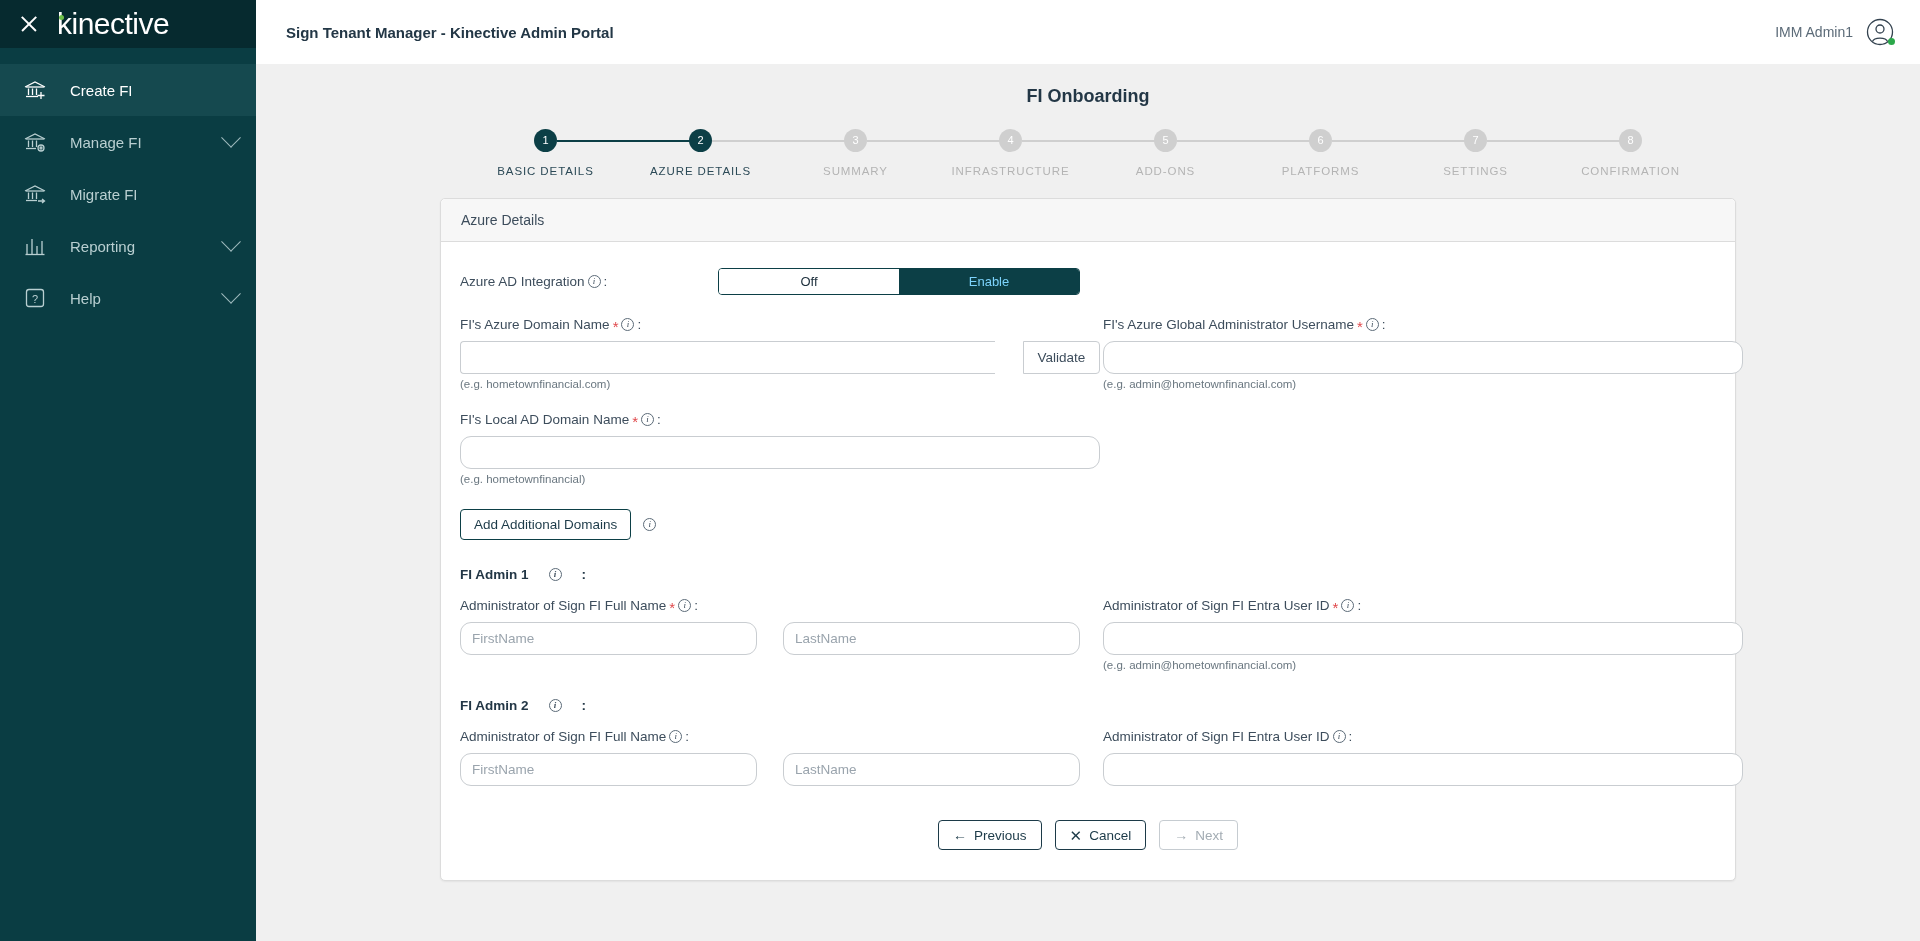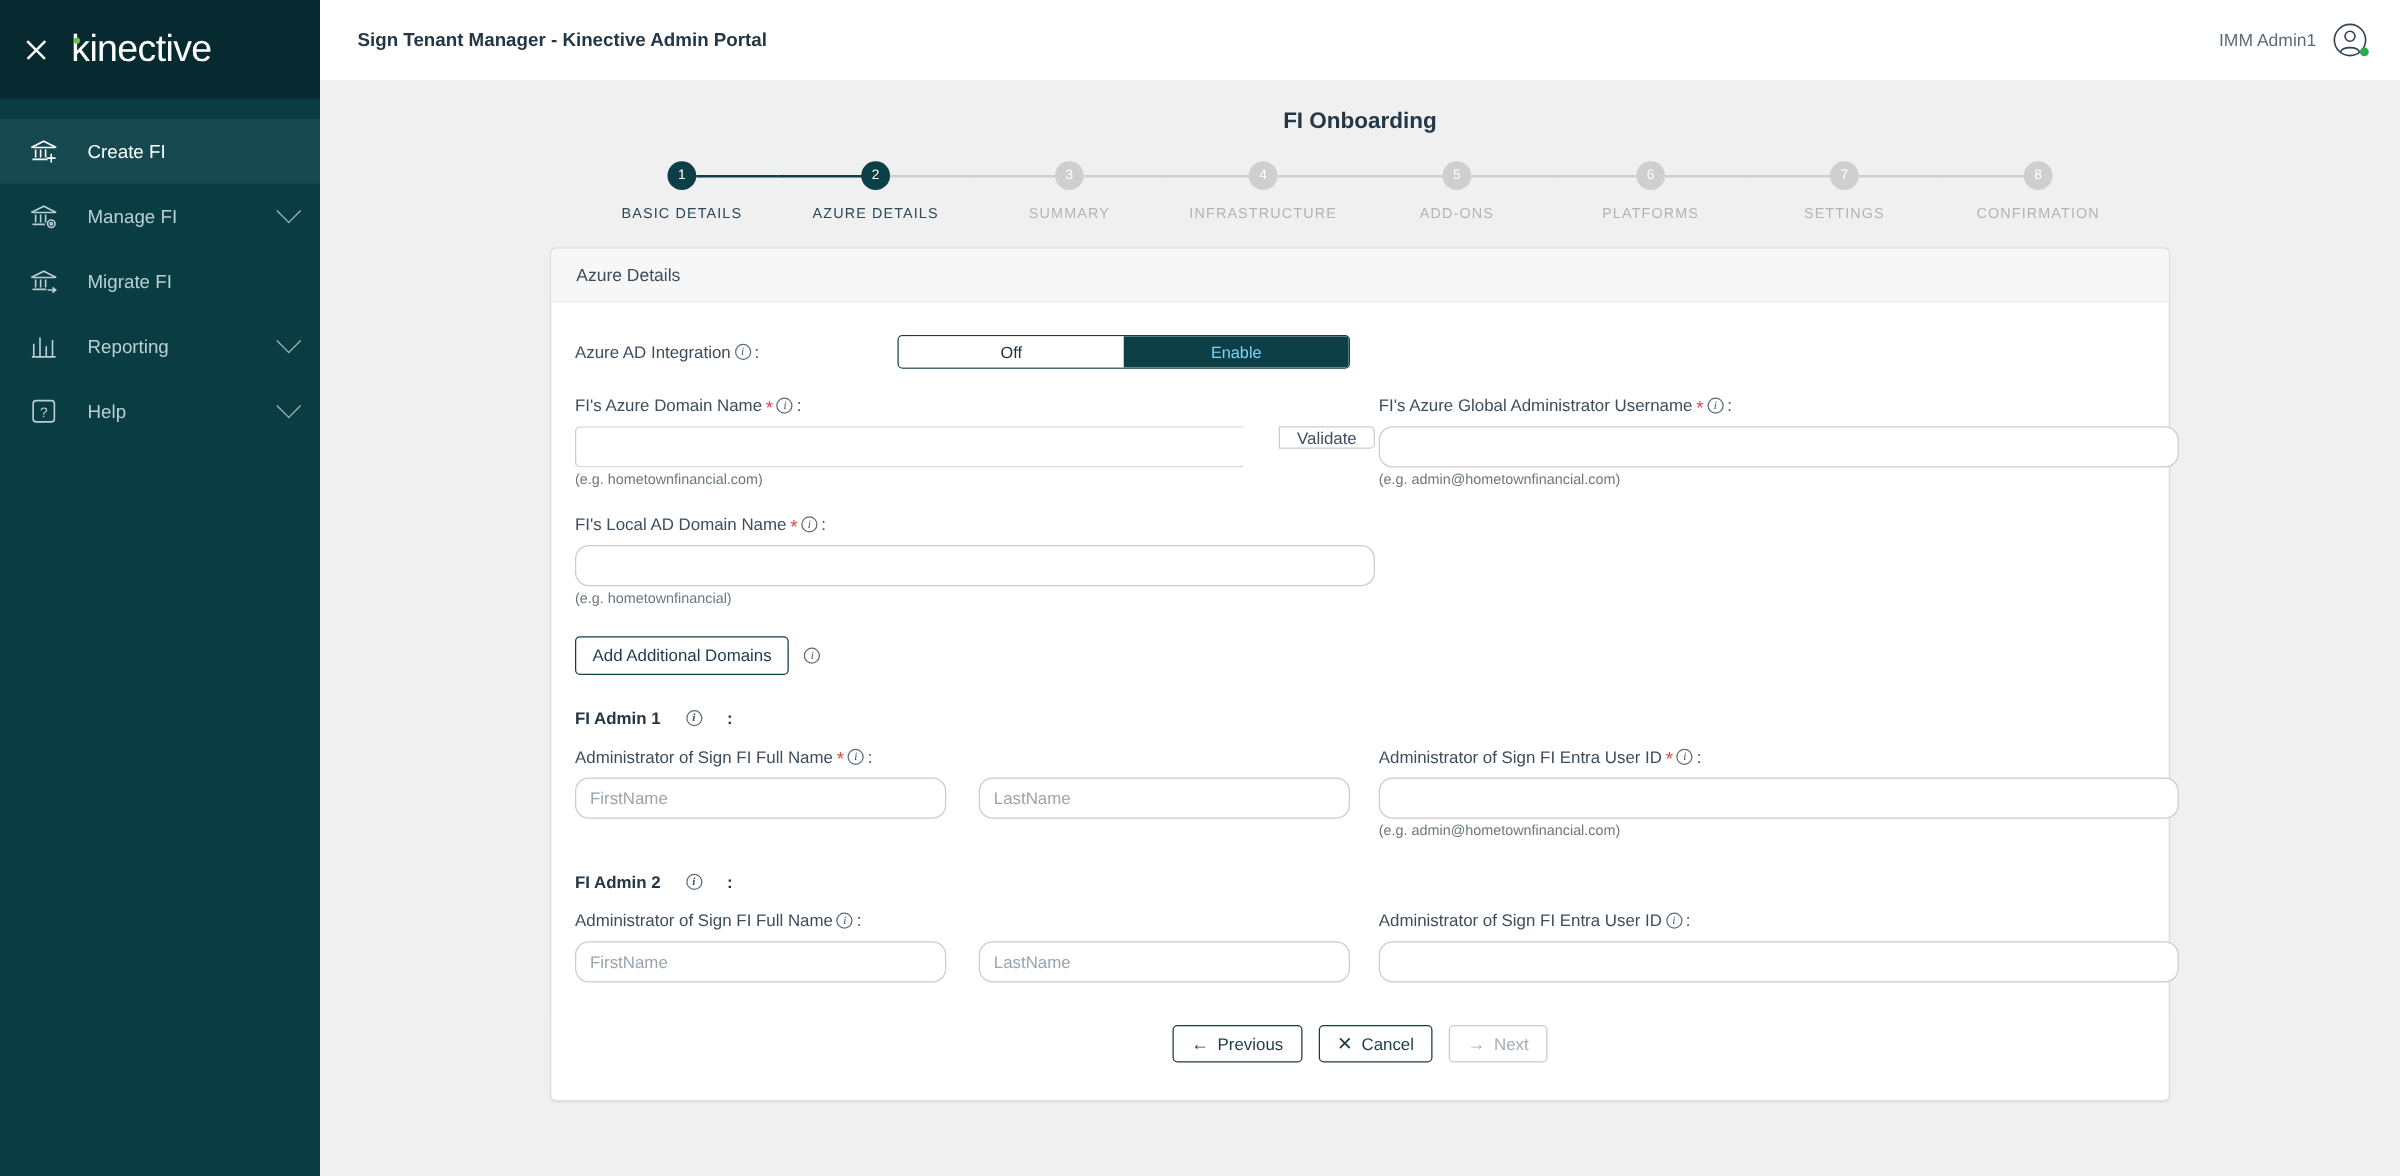--- a/index.html
+++ b/index.html
@@ -13,21 +13,21 @@
   .app { display: flex; width: 1920px; height: 941px; }
 
   
   .sidebar {
     width: 256px; height: 941px;
     background: #0a3d43;
     flex: 0 0 256px;
     display: flex; flex-direction: column;
   }
   .sidebar-head {
-    height: 79px; background: #062a2f;
+    height: 48px; background: #062a2f;
     display: flex; align-items: center; gap: 16px;
     padding-left: 18px;
   }
   .close-x {
     width: 22px; height: 22px; position: relative; cursor: pointer;
     flex: 0 0 22px;
   }
   .close-x::before, .close-x::after {
     content: ""; position: absolute; left: 1px; top: 10px;
     width: 20px; height: 1.6px; background: #ffffff;
@@ -167,21 +167,21 @@
     background: #ffffff; font-size: 13.5px; color: #3d4d5c;
     padding: 0 11px; outline: none;
     font-family: "Liberation Sans", sans-serif;
   }
   .inp::placeholder { color: #9aa4ad; }
   .hint { margin-top: 4px; font-size: 11.5px; color: #6a7780; }
 
   .inp-group { display: flex; margin-top: 9px; }
   .inp-group .inp { margin-top: 0; border-radius: 4px 0 0 4px; border-right: none; }
   .validate-btn {
-    width: 77px; flex: 0 0 77px; height: 18px;
+    width: 77px; flex: 0 0 77px; height: 33px;
     border: 1px solid #c9cdd1; border-radius: 0 4px 4px 0;
     background: #ffffff; color: #3d4d5c; font-size: 13.5px;
     cursor: pointer; font-family: "Liberation Sans", sans-serif; margin-left: 28px;
   }
 
   .outline-btn {
     margin-top: 0; height: 31px; padding: 0 13px;
     border: 1px solid #0c3f46; border-radius: 4px; background: #ffffff;
     color: #1c3a48; font-size: 13.5px; cursor: pointer;
     font-family: "Liberation Sans", sans-serif;

